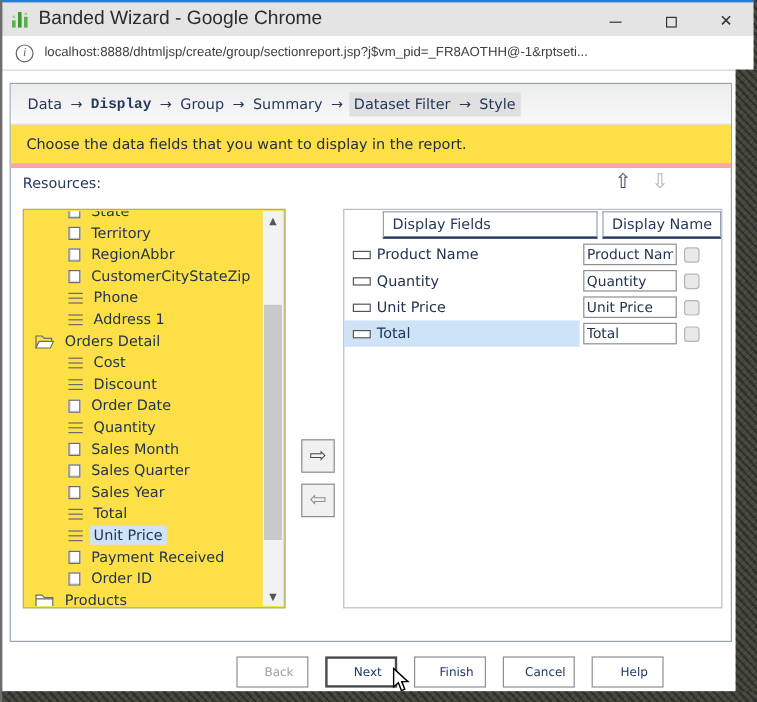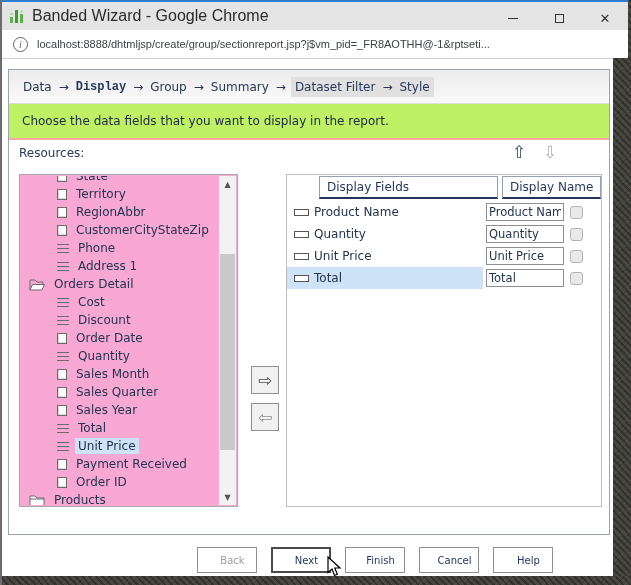--- a/index.html
+++ b/index.html
@@ -42,33 +42,33 @@
     border:1px solid #98a4b2; background:#fff; }
 
   .steps-bar { height:34px; background:linear-gradient(#ececec,#f9f9f9);
     border-bottom:1px solid #dcdcdc; display:flex; align-items:center; padding-left:12px;
     font-size:12px; color:#26395c; white-space:nowrap; }
   .step { padding:2px 2px; }
   .step.current { font-weight:bold;font-family:Liberation Mono, monospace; }
   .sarrow { padding:0 5px; color:#26395c; }
   .pending-group { background:#e0e0e0; padding:3px 2px; }
 
-  .msg-row { height:36px; background:#bef264; border-bottom:2px solid #fca5a5;
+  .msg-row { height:36px; background:#fde047; border-bottom:4px solid #fca5a5;
     display:flex; align-items:center; padding-left:13px; font-size:12px; color:#222c40; }
 
   .content { position:relative; width:100%; height:393px; }
   .resources-label { position:absolute; left:10px; top:6px; font-size:12px; color:#26395c; }
 
   .reorder { position:absolute; top:4px; font-size:17px; line-height:1; }
   .reorder-up   { left:503px; color:#3d4c61; }
   .reorder-down { left:534px; color:#b3b3b3; }
 
   
   .tree-box { position:absolute; left:10px; top:34px; width:219px; height:333px;
-    border:1px solid #a9a9a9; background:#f9a8d4;padding-left:31px; }
+    border:1px solid #a9a9a9; background:#fde047;padding-left:31px; }
   .tree-list { position:absolute; left:1px; top:1px; right:18px; bottom:1px; overflow:hidden; }
   .tree-row { height:18px; display:flex; align-items:center; font-size:12px; color:#223450; white-space:nowrap; }
   .tree-row.clipped { margin-top:-9px; }
   .lvl1 { padding-left:8px; }
   .lvl2 { padding-left:36px; }
   .tree-row .lbl { padding:1px 3px; }
   .tree-row.selected .lbl { background:#cfe3f8; }
   .ic { margin-right:6px; flex:0 0 auto; }
   .ic-col { width:10px; height:11px; border:1px solid #6a6a6a; background:#fff; box-shadow:inset 1px -1px 0 #d9d9d9; }
   .ic-formula { width:12px; height:9px; border-top:1px solid #6a6a6a; border-bottom:1px solid #6a6a6a;

